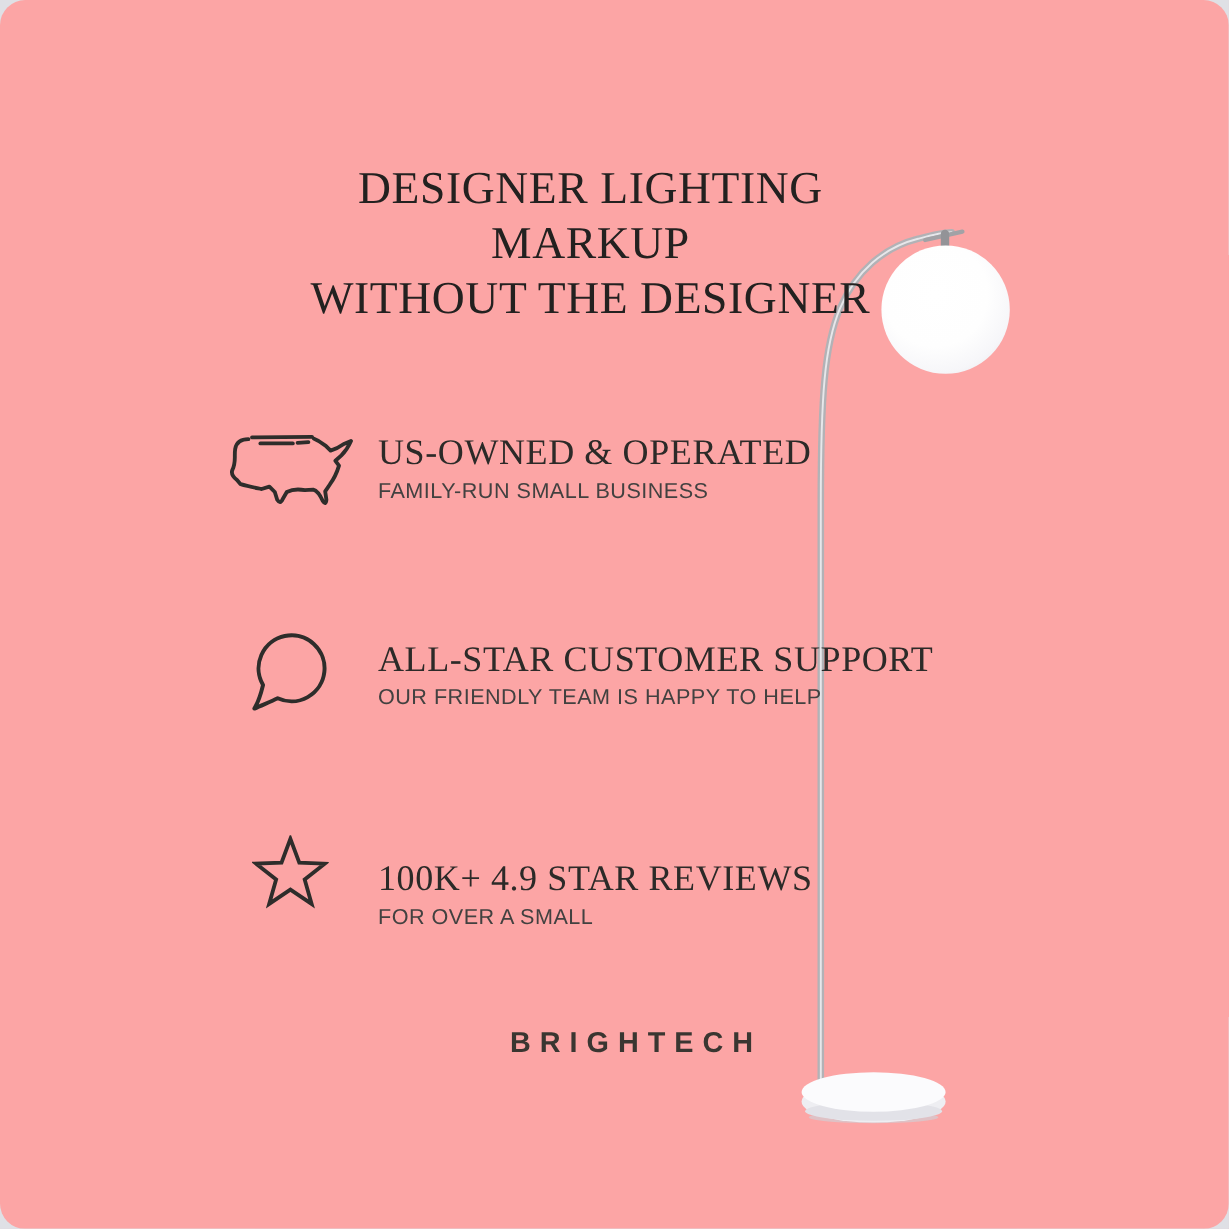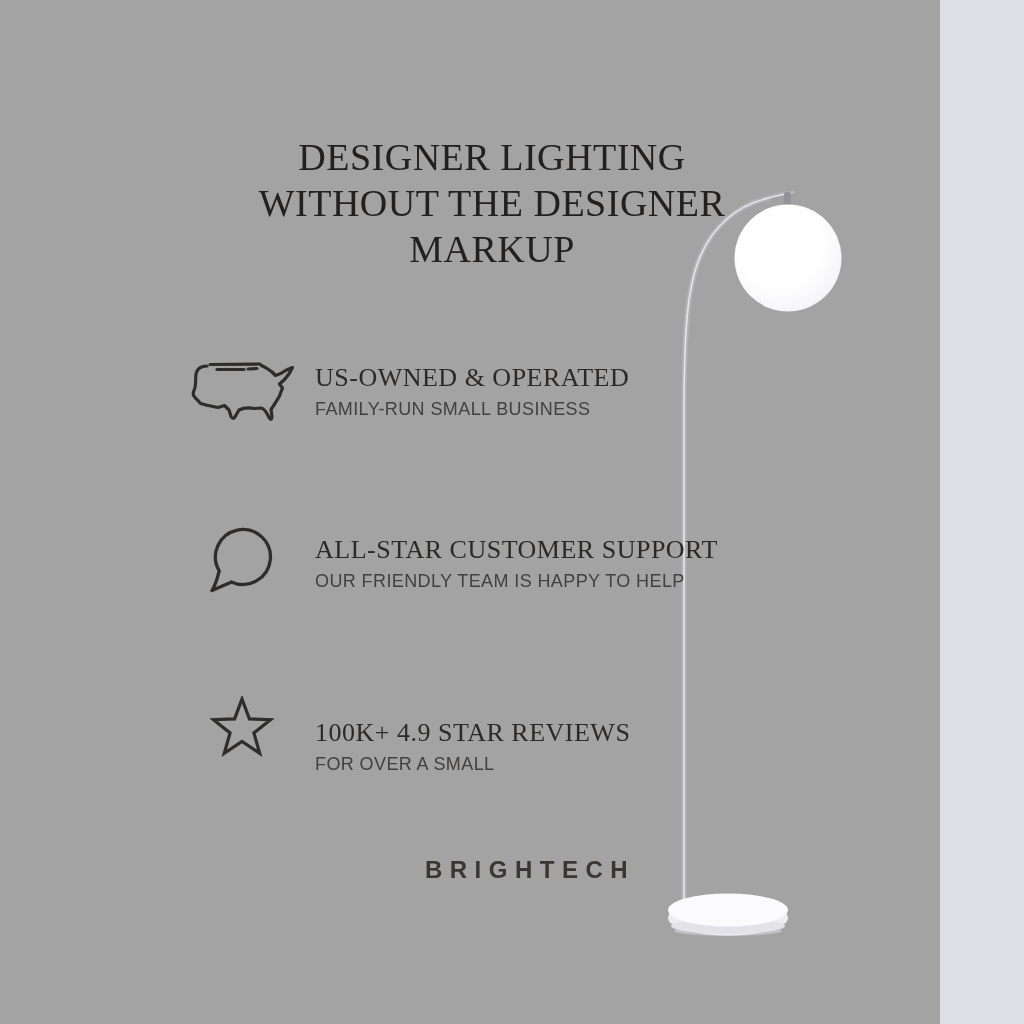--- a/index.html
+++ b/index.html
@@ -1,20 +1,21 @@
 <!DOCTYPE html>
 <html><head>
 <meta charset="utf-8">
 <style>
   html,body{margin:0;padding:0;background:#dfe0e5;}
   .canvas{
-    position:relative;width:940px;height:1024px;overflow:hidden;
-    background:#a3a3a3;
+    position:relative;width:1024px;height:1024px;overflow:hidden;
+    background:#fca5a5;
     font-family:"Liberation Sans",sans-serif;
     color:#232120;
+    border-radius:21px;
   }
   
   .lamp-svg{position:absolute;left:0;top:0;width:1024px;height:1024px;}
   
   .headline{
     position:absolute;left:212px;top:134px;width:560px;
     text-align:center;
     font-family:"Liberation Serif",serif;
     font-size:38px;line-height:46px;letter-spacing:0.5px;
     color:#232120;z-index:3;
@@ -23,21 +24,21 @@
   .feature-icon{position:absolute;z-index:2;}
   .icon-map{left:185px;top:354px;width:112px;height:72px;}
   .icon-chat{left:208px;top:526px;width:66px;height:68px;}
   .icon-star{left:210px;top:696px;width:64px;height:64px;}
   .feature-copy{position:absolute;left:315px;z-index:3;}
   .copy-1{top:362px;}
   .copy-2{top:534px;}
   .copy-3{top:696px;margin-top:21px;}
   .feature-heading{
     font-family:"Liberation Serif",serif;
-    font-size:26px;line-height:31px;letter-spacing:0.5px;
+    font-size:30px;line-height:31px;letter-spacing:0.5px;
     color:#2c2a28;white-space:nowrap;
   }
   .feature-sub{
     font-family:"Liberation Sans",sans-serif;
     font-size:18px;line-height:31px;letter-spacing:0.4px;
     color:#424140;white-space:nowrap;margin-top:1px;
   }
   
   .brand{
     position:absolute;left:18px;top:856px;width:1024px;
@@ -78,22 +79,22 @@
     <g>
       <ellipse cx="728" cy="931" rx="54" ry="5" fill="#cfcfd6" opacity="0.65"></ellipse>
       <ellipse cx="728" cy="918" rx="60" ry="17.5" fill="#eeeef2"></ellipse>
       <ellipse cx="728" cy="926" rx="57" ry="8" fill="#e2e2e8"></ellipse>
       <ellipse cx="728" cy="910" rx="60" ry="16.5" fill="#fbfbfd"></ellipse>
     </g>
   </svg>
 
   <div class="headline">
     <div>DESIGNER LIGHTING</div>
+    <div>MARKUP</div>
     <div>WITHOUT THE DESIGNER</div>
-    <div>MARKUP</div>
   </div>
 
   <span class="feature-icon icon-map">
     <svg viewBox="0 0 112 72" width="112" height="72" xmlns="http://www.w3.org/2000/svg">
       <g fill="none" stroke="#2e2d2b" stroke-width="3.2" stroke-linecap="round" stroke-linejoin="round">
         <path d="M 22 12 C 16 12 12 15 11 20 C 10 27 12 31 8.5 38 C 7.5 41 10 44 12.5 46 L 15.5 49.5 C 22 51.5 28 52.5 33 53.5 L 39.5 51.5 L 44 56 L 46 62.5 Q 48.5 66.5 50.5 62 L 54 56 C 59 53.5 64 53.5 69 54.5 L 76 54 C 80 55 82 59 84 63.5 Q 86.5 67.5 87 62.5 L 86 55.5 L 90 49.5 C 94 44 96 39 97.5 34 L 94.5 30 L 99.5 25.5 C 103 22 105.5 18 107.5 13.5 L 101.5 16 C 98 18.5 94 20.5 90.5 21.5 L 86.5 17.5 L 80.5 13.5 L 76.5 11.5"></path>
         <path d="M 25 10.5 L 75 10"></path>
         <path d="M 32 15.5 L 59 15.5"></path>
         <path d="M 63 15 L 72 14.5"></path>
       </g>

